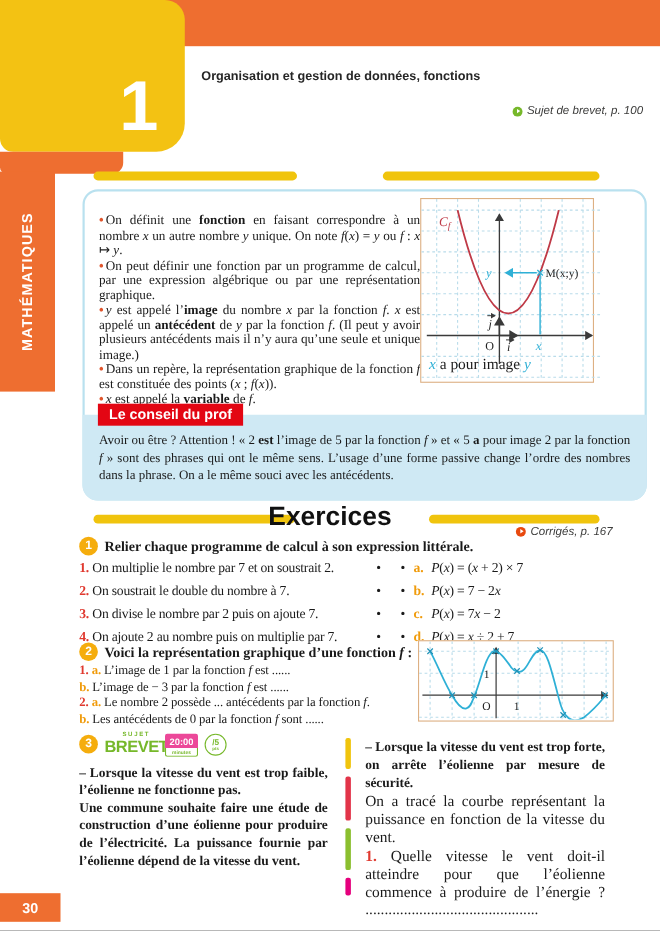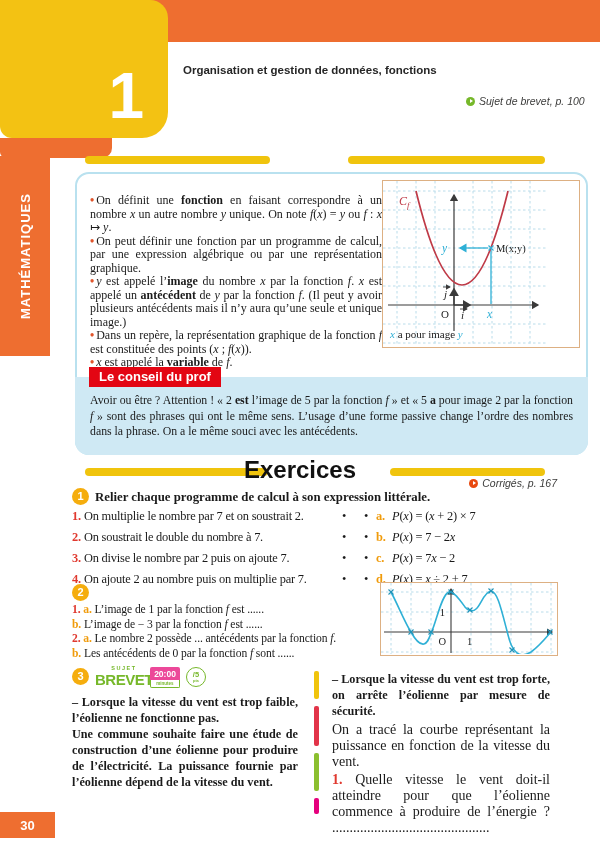--- a/index.html
+++ b/index.html
@@ -26,22 +26,22 @@
      writing-mode:vertical-rl;transform:rotate(180deg);font:bold 13px "Liberation Sans",sans-serif;color:#fff;letter-spacing:1px;}
   
   .hbar{height:8px;background:#f0c40d;border-radius:4px;}
   .sec-title{left:0;width:600px;text-align:center;font:bold 23px "Liberation Sans",sans-serif;color:#111;}
   
   .course-box{left:75px;top:172px;width:513px;height:283px;background:#fff;border:2px solid #b9e1ef;border-radius:14px;box-sizing:border-box;}
   .course-text{position:absolute;left:13px;top:20px;width:292px;font-size:12px;line-height:13.5px;text-align:justify;}
   .course-text p{margin:0;}
   .bdot{color:#e0552c;font-weight:bold;margin-right:2px;}
   .graph-frame{border:1.5px solid #ddb083;background:#fff;box-sizing:border-box;}
-  .graph1{position:absolute;left:305px;top:6px;width:198px;height:168px;}
-  .g1caption{position:absolute;left:7px;bottom:7px;font-size:11px;}
+  .graph1{position:absolute;left:305px;top:6px;width:158px;height:168px;}
+  .g1caption{position:absolute;left:7px;bottom:7px;font-size:14px;}
   .conseil{position:absolute;left:-2px;bottom:-2px;width:513px;height:78px;background:#cfe9f4;border-radius:0 0 14px 14px;box-sizing:border-box;}
   .conseil-banner{position:absolute;left:14px;top:-10px;background:#e30613;color:#fff;font:bold 13px "Liberation Sans",sans-serif;padding:2px 10px 3px;}
   .conseil-text{position:absolute;left:15px;top:16px;width:483px;font-size:11.8px;line-height:15.5px;text-align:justify;margin:0;}
   
   .exnum{width:17px;height:17px;border-radius:50%;background:#f5ad0d;color:#fff;font:bold 11px "Liberation Sans",sans-serif;text-align:center;line-height:17px;}
   .ex-title{font-weight:bold;font-size:12.8px;white-space:nowrap;}
   .ex1-rows{left:72px;top:509px;width:490px;height:84px;}
   .ex1-row{position:absolute;left:0;width:100%;white-space:nowrap;font-size:12.4px;letter-spacing:-.2px;}
   .rnum{color:#e0392f;font-weight:bold;margin-right:3px;}
   .dotL{position:absolute;left:270px;}
@@ -185,20 +185,21 @@
       <span class="rletter">c.</span><span class="rexpr"><span style="font-style: italic;">P</span><span>(</span><span style="font-style: italic;">x</span><span>) = 7</span><span style="font-style: italic;">x</span><span> − 2</span></span>
     </div>
     <div class="ex1-row" style="top:63px;">
       <span class="rnum">4.</span><span>On ajoute 2 au nombre puis on multiplie par 7.</span>
       <span class="dotL">•</span><span class="dotR">•</span>
       <span class="rletter">d.</span><span class="rexpr"><span style="font-style: italic;">P</span><span>(</span><span style="font-style: italic;">x</span><span>) = </span><span style="font-style: italic;">x</span><span> ÷ 2 + 7</span></span>
     </div>
   </div>
 
   <div class="abs exnum" style="left:72px;top:584px;">2</div>
+  <div class="abs ex-title" style="left:95px;top:586px;"><span>Voici la représentation graphique d’une fonction </span><span style="font-style: italic;">f</span><span> :</span></div>
   <div class="abs ex2-lines">
     <div class="ex2-line" style="top:0;"><span style="font-weight: bold; color: rgb(224, 57, 47);">1. </span><span style="font-weight: bold; color: rgb(240, 155, 11);">a. </span><span>L’image de 1 par la fonction </span><span style="font-style: italic;">f</span><span> est ......</span></div>
     <div class="ex2-line" style="top:14.5px;"><span style="font-weight: bold; color: rgb(240, 155, 11);">b. </span><span>L’image de − 3 par la fonction </span><span style="font-style: italic;">f</span><span> est ......</span></div>
     <div class="ex2-line" style="top:29px;"><span style="font-weight: bold; color: rgb(224, 57, 47);">2. </span><span style="font-weight: bold; color: rgb(240, 155, 11);">a. </span><span>Le nombre 2 possède ... antécédents par la fonction </span><span style="font-style: italic;">f</span><span>.</span></div>
     <div class="ex2-line" style="top:43.5px;"><span style="font-weight: bold; color: rgb(240, 155, 11);">b. </span><span>Les antécédents de 0 par la fonction </span><span style="font-style: italic;">f</span><span> sont ......</span></div>
   </div>
   <div class="abs graph2 graph-frame">
     <svg width="175" height="71" viewBox="0 0 175 71">
       <defs>
         <marker id="ab2" markerWidth="7" markerHeight="7" refX="5" refY="3.5" orient="auto">

